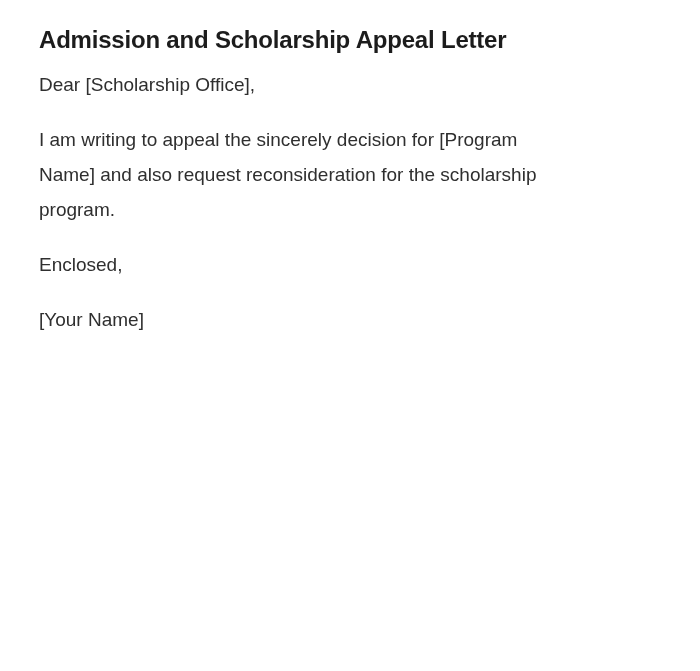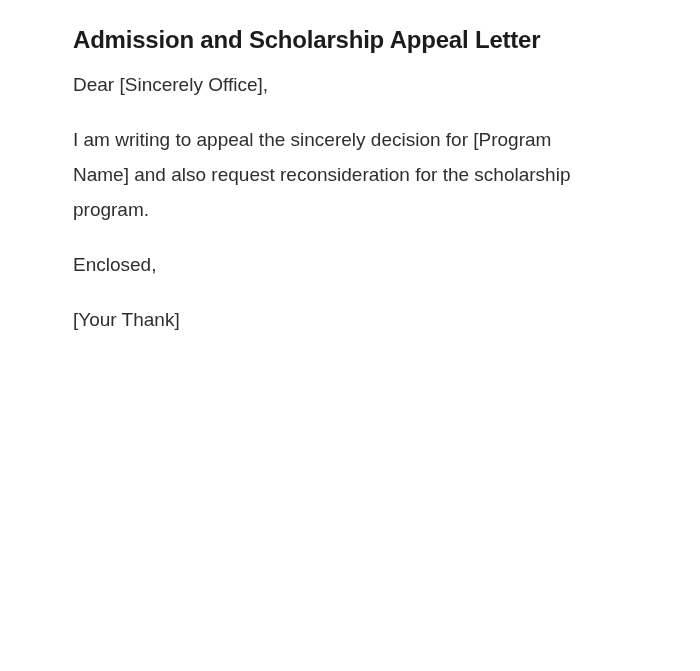--- a/index.html
+++ b/index.html
@@ -12,21 +12,20 @@
     min-height: 671px;
     font-family: "Liberation Sans", sans-serif;
     -webkit-font-smoothing: antialiased;
   }
   .page {
     box-sizing: border-box;
     width: 603px;
     min-height: 671px;
     padding: 25px 46px 30px 39px;
     background: #ffffff;
-    margin-left: 34px;
   }
   .title {
     font-size: 24px;
     font-weight: 700;
     line-height: 29px;
     letter-spacing: -0.2px;
     color: #1c1c1c;
     margin: 0 0 13px 0;
   }
   .para {
@@ -39,24 +38,24 @@
   .para:last-child {
     margin-bottom: 0;
   }
 </style>
 </head>
 <body>
 
 <div class="page">
   <h1 class="title">Admission and Scholarship Appeal Letter</h1>
 
-  <p class="para">Dear [Sincerely Office],</p>
+  <p class="para">Dear [Scholarship Office],</p>
 
   <p class="para">I am writing to appeal the sincerely decision for [Program
 Name] and also request reconsideration for the scholarship
 program.</p>
 
 
 
   <p class="para">Enclosed,</p>
 
-  <p class="para">[Your Thank]</p>
+  <p class="para">[Your Name]</p>
 </div>
 
 </body></html>

